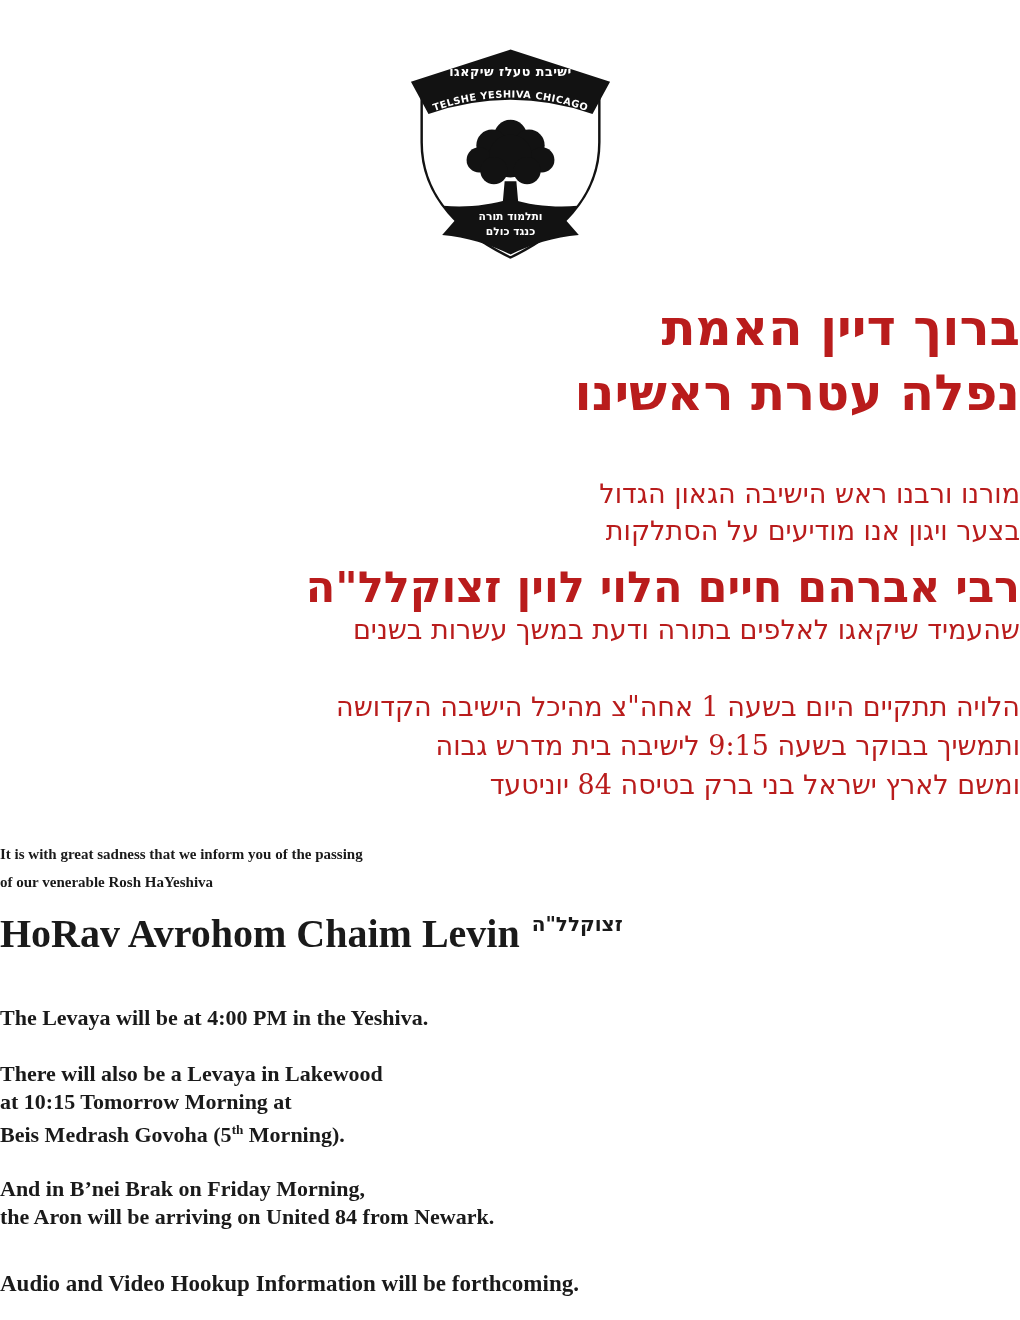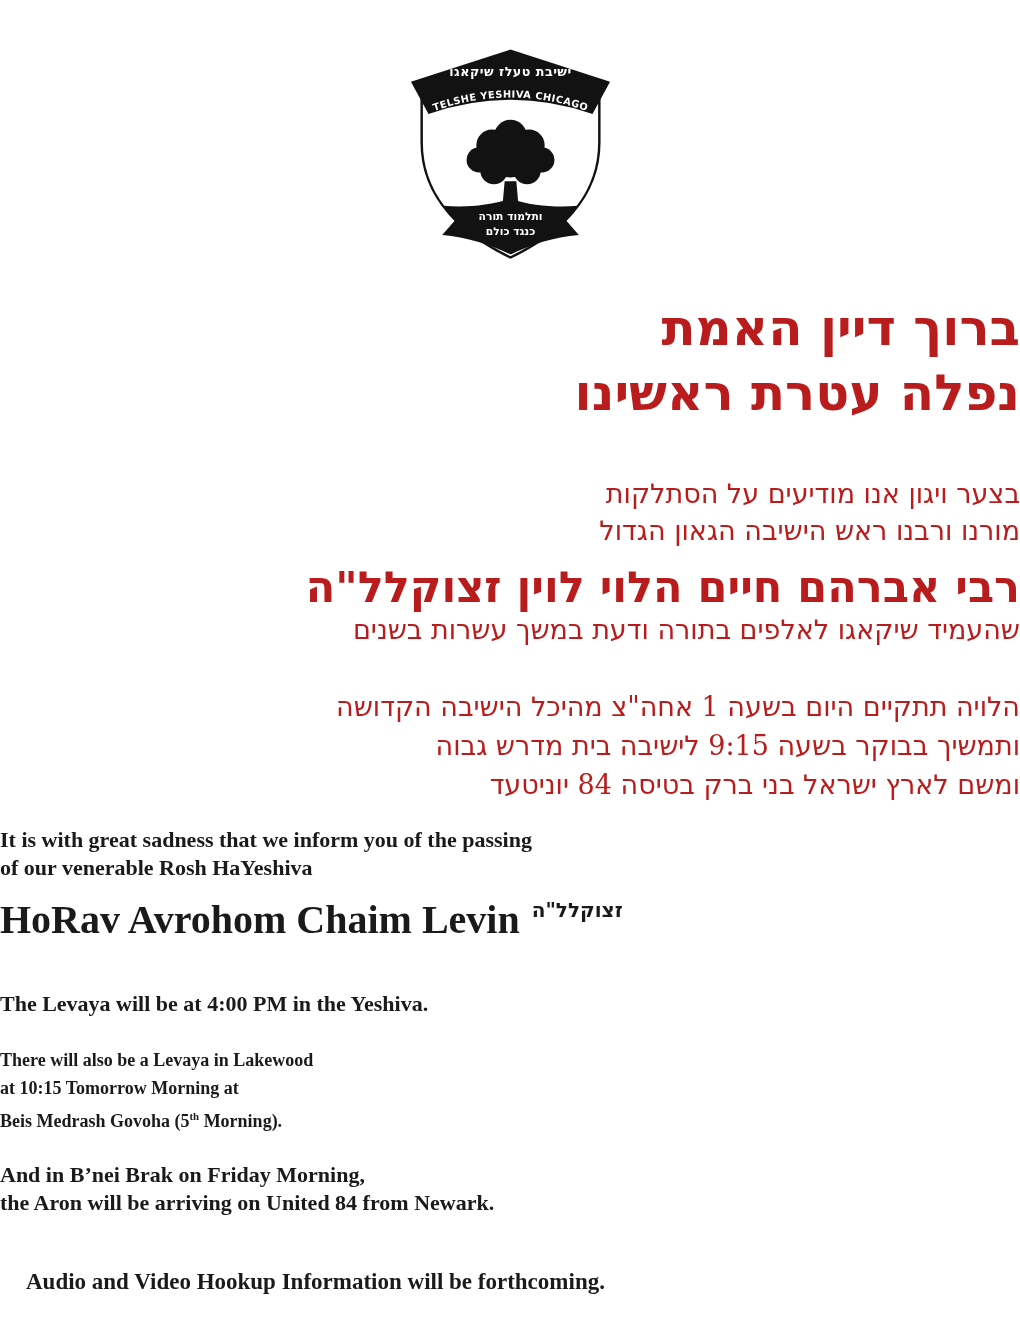--- a/index.html
+++ b/index.html
@@ -35,36 +35,36 @@
   .heb-name     { margin-top: 12px; font-size: 43px; line-height: 52px; font-weight: 700; }
   .heb-sub      { font-size: 27px; line-height: 34px; }
   .heb-levaya   { margin-top: 40px; font-size: 27px; line-height: 39px; }
 
   
   .eng {
     font-family: "Liberation Serif", "DejaVu Serif", serif;
     font-weight: bold;
     color: #1a1a1a;
   }
-  .eng-intro    { margin-top: 22px; font-size: 22px; line-height: 28px; }
+  .eng-intro    { margin-top: 36px; font-size: 15px; line-height: 28px; }
   .eng-name-row { margin-top: 14px; font-size: 40px; line-height: 48px; }
   .honorific {
     font-family: "DejaVu Serif", "DejaVu Sans", serif;
     font-size: 20px;
     font-weight: 700;
     position: relative;
     top: -16px;
     margin-left: 12px;
     direction: rtl;
     unicode-bidi: isolate;
   }
   .eng-levaya   { margin-top: 40px; font-size: 22px; line-height: 28px; }
-  .eng-lakewood { margin-top: 28px; font-size: 18px; line-height: 28px; }
+  .eng-lakewood { margin-top: 28px; font-size: 22px; line-height: 28px; }
   .eng-bnei     { margin-top: 26px; font-size: 22px; line-height: 28px; }
-  .eng-audio    { margin-top: 50px; font-size: 23px; line-height: 29px; padding-left: 26px; }
+  .eng-audio    { margin-top: 38px; font-size: 23px; line-height: 29px; }
   sup { font-size: 60%; vertical-align: super; }
 </style>
 </head>
 <body>
 
 <div class="page">
 
   <div class="logo">
     <svg viewBox="0 0 210 222">
       <defs>
@@ -94,22 +94,22 @@
       <path class="crest-ink" d="M105 156 C83 163 58 165 36 163 L48 178 L35 193 C60 195 85 203 105 213 C125 203 150 195 175 193 L162 178 L174 163 C152 165 127 163 105 156 Z"></path>
       <text class="crest-text" x="105" y="178" font-size="11" text-anchor="middle">ותלמוד תורה</text>
       <text class="crest-text" x="105" y="193" font-size="11" text-anchor="middle">כנגד כולם</text>
     </svg>
   </div>
 
   <div class="heb heb-headline" dir="rtl">ברוך דיין האמת</div>
   <div class="heb heb-headline" dir="rtl">נפלה עטרת ראשינו</div>
 
   <div class="heb heb-intro" dir="rtl">
+    <div>מורנו ורבנו ראש הישיבה הגאון הגדול</div>
     <div>בצער ויגון אנו מודיעים על הסתלקות</div>
-    <div>מורנו ורבנו ראש הישיבה הגאון הגדול</div>
   </div>
 
   <div class="heb heb-name" dir="rtl">רבי אברהם חיים הלוי לוין זצוקלל"ה</div>
   <div class="heb heb-sub" dir="rtl">שהעמיד שיקאגו לאלפים בתורה ודעת במשך עשרות בשנים</div>
 
   <div class="heb heb-levaya" dir="rtl">
     <div>הלויה תתקיים היום בשעה 1 אחה"צ מהיכל הישיבה הקדושה</div>
     <div>ותמשיך בבוקר בשעה 9:15 לישיבה בית מדרש גבוה</div>
     <div>ומשם לארץ ישראל בני ברק בטיסה 84 יוניטעד</div>
   </div>

